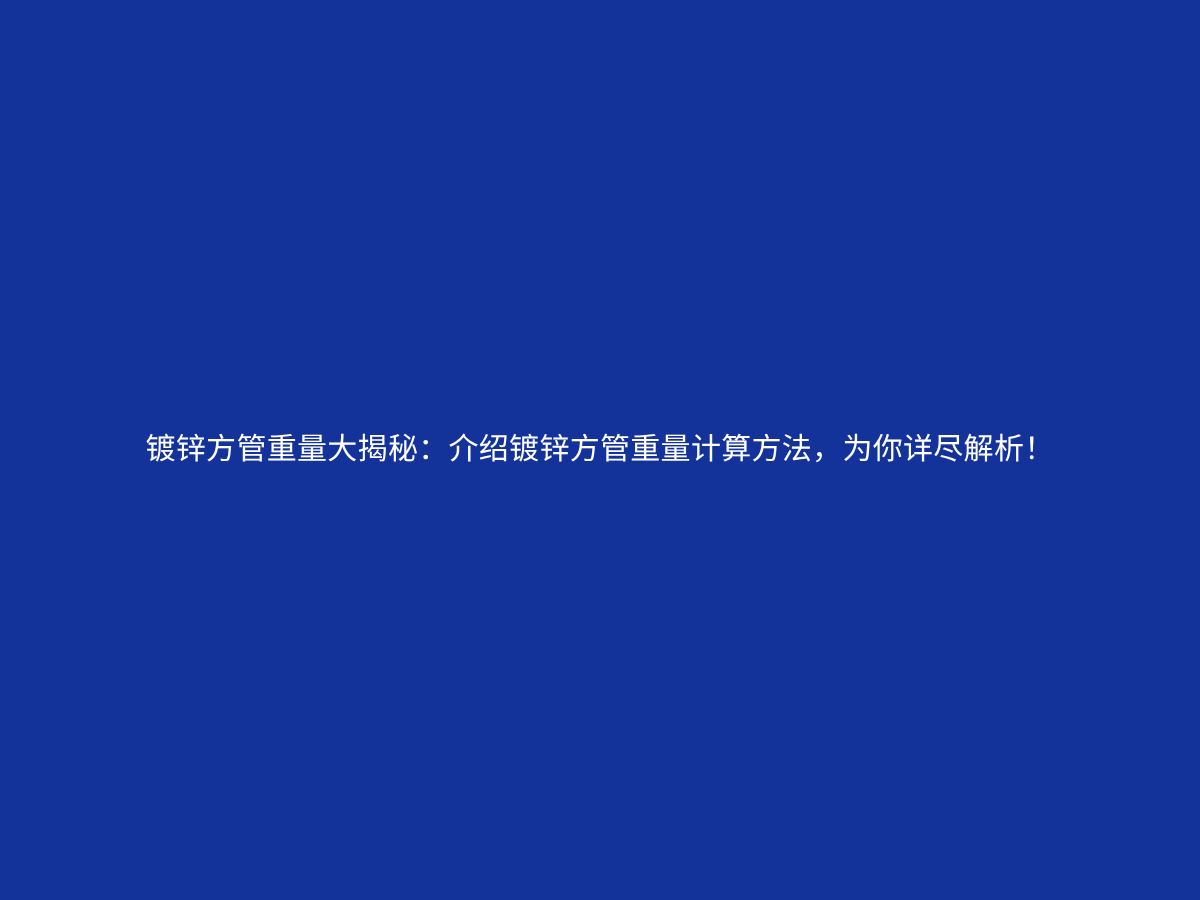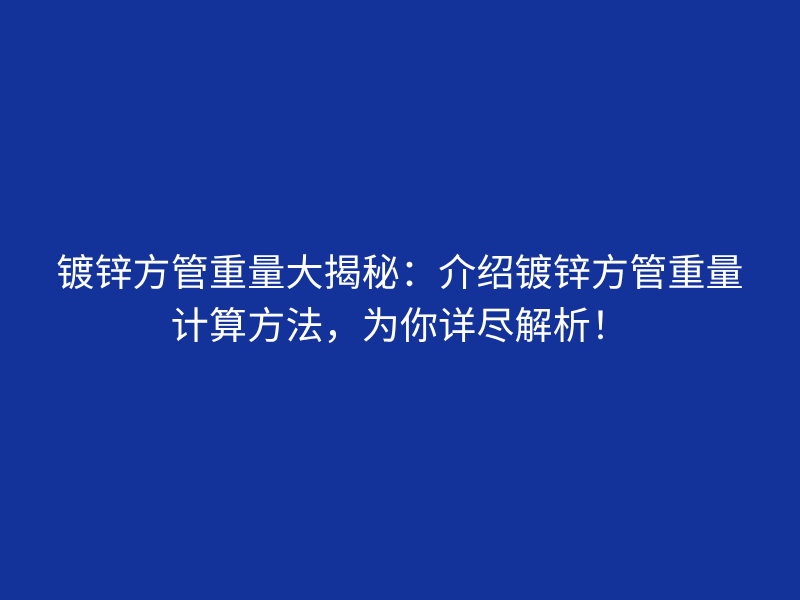--- a/index.html
+++ b/index.html
@@ -26,21 +26,21 @@
     background-color: #13329A;
   }
 
   #title-block {
     width: 700px;
     margin: 0;
     padding: 0;
     text-align: center;
     color: #FFFFFF;
     font-family: "Liberation Sans", "DejaVu Sans", sans-serif;
-    font-size: 38px;
+    font-size: 20px;
     font-weight: 400;
     line-height: 53px;
     letter-spacing: 0.2px;
     word-break: break-all;
     -webkit-font-smoothing: antialiased;
   }
 </style>
 </head>
 <body>
 

